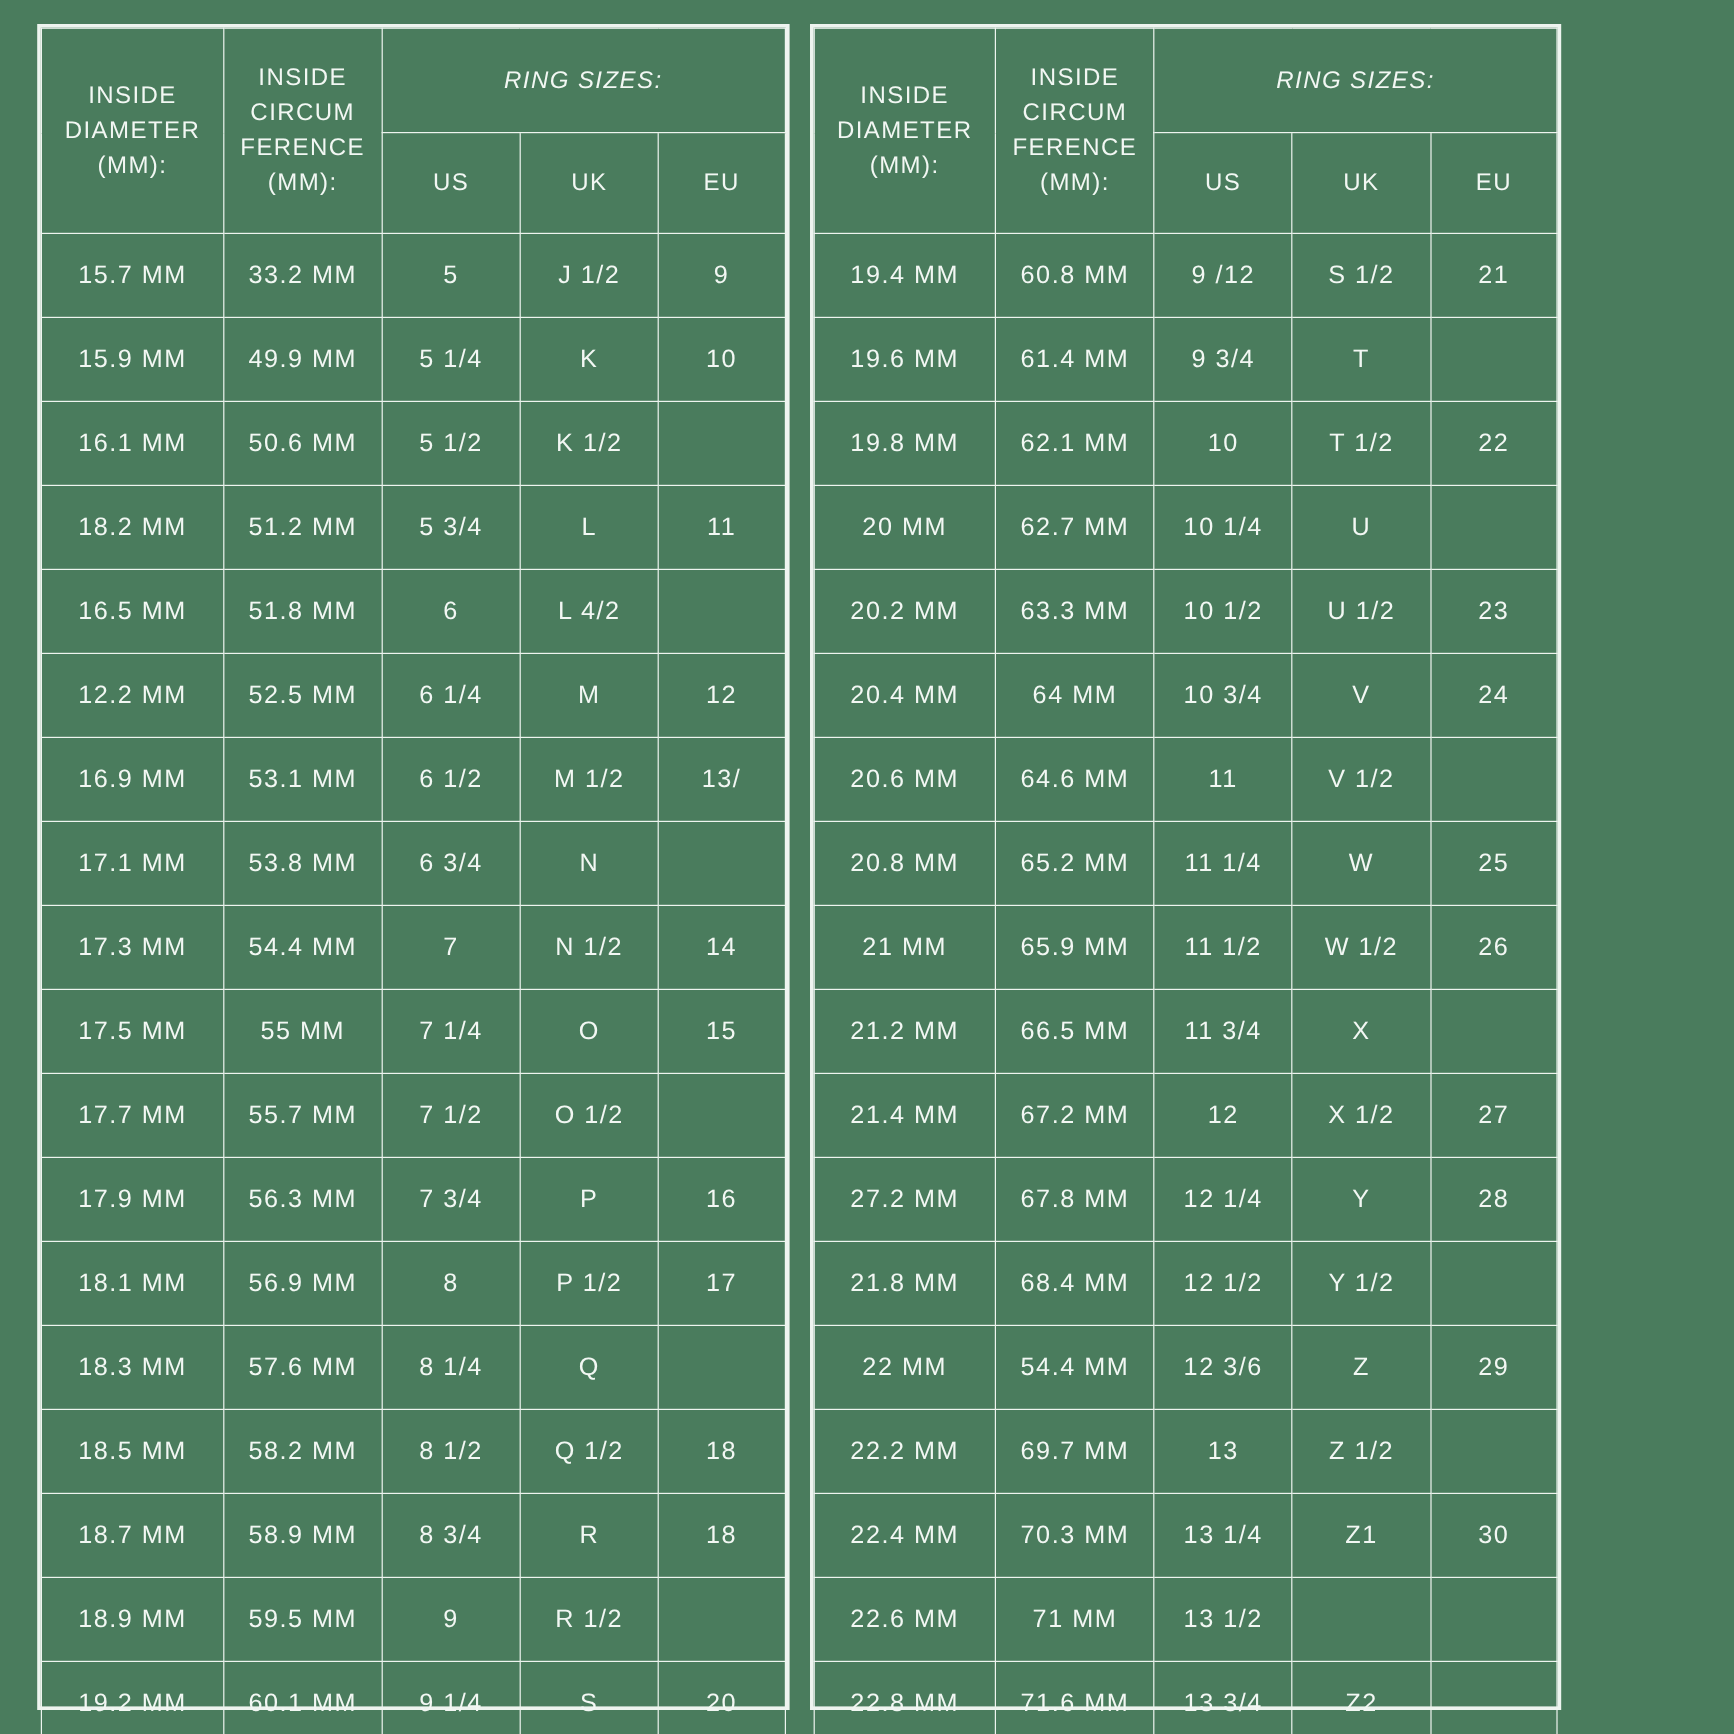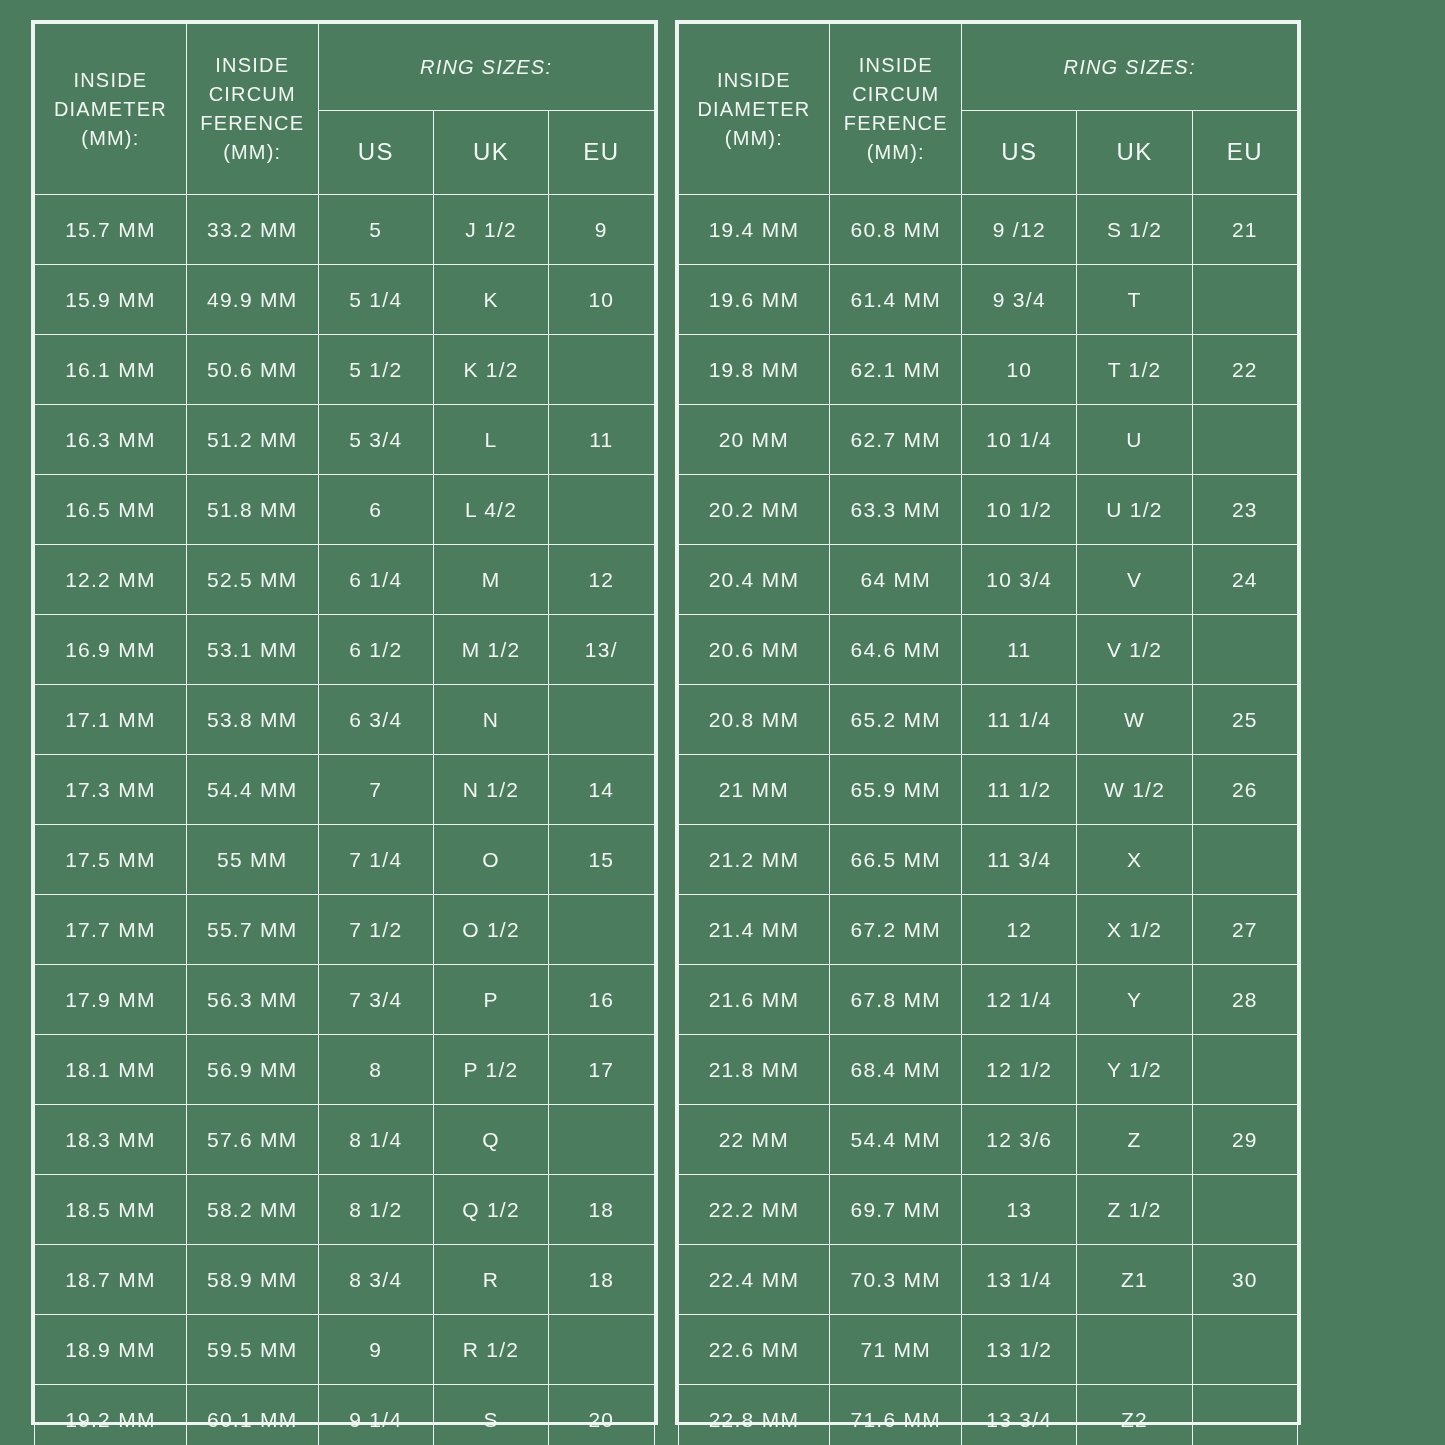--- a/index.html
+++ b/index.html
@@ -69,21 +69,21 @@
   }
 
   th.ring-sizes-head {
     font-size: 20px;
     letter-spacing: 0.14em;
     height: 86px;
     font-style: italic;
   }
 
   th.sub-head {
-    font-size: 24px;
+    font-size: 20px;
     letter-spacing: 0.1em;
     height: 83px;
   }
 
   tbody td {
     font-size: 21px;
     height: 69px;
     letter-spacing: 0.05em;
   }
 
@@ -139,21 +139,21 @@
             <td>10</td>
           </tr>
           <tr>
             <td>16.1 MM</td>
             <td>50.6 MM</td>
             <td>5 1/2</td>
             <td>K 1/2</td>
             <td></td>
           </tr>
           <tr>
-            <td>16.3 MM</td>
+            <td>18.2 MM</td>
             <td>51.2 MM</td>
             <td>5 3/4</td>
             <td>L</td>
             <td>11</td>
           </tr>
           <tr>
             <td>16.5 MM</td>
             <td>51.8 MM</td>
             <td>6</td>
             <td>L 4/2</td>
@@ -356,21 +356,21 @@
             <td></td>
           </tr>
           <tr>
             <td>21.4 MM</td>
             <td>67.2 MM</td>
             <td>12</td>
             <td>X 1/2</td>
             <td>27</td>
           </tr>
           <tr>
-            <td>21.6 MM</td>
+            <td>27.2 MM</td>
             <td>67.8 MM</td>
             <td>12 1/4</td>
             <td>Y</td>
             <td>28</td>
           </tr>
           <tr>
             <td>21.8 MM</td>
             <td>68.4 MM</td>
             <td>12 1/2</td>
             <td>Y 1/2</td>

